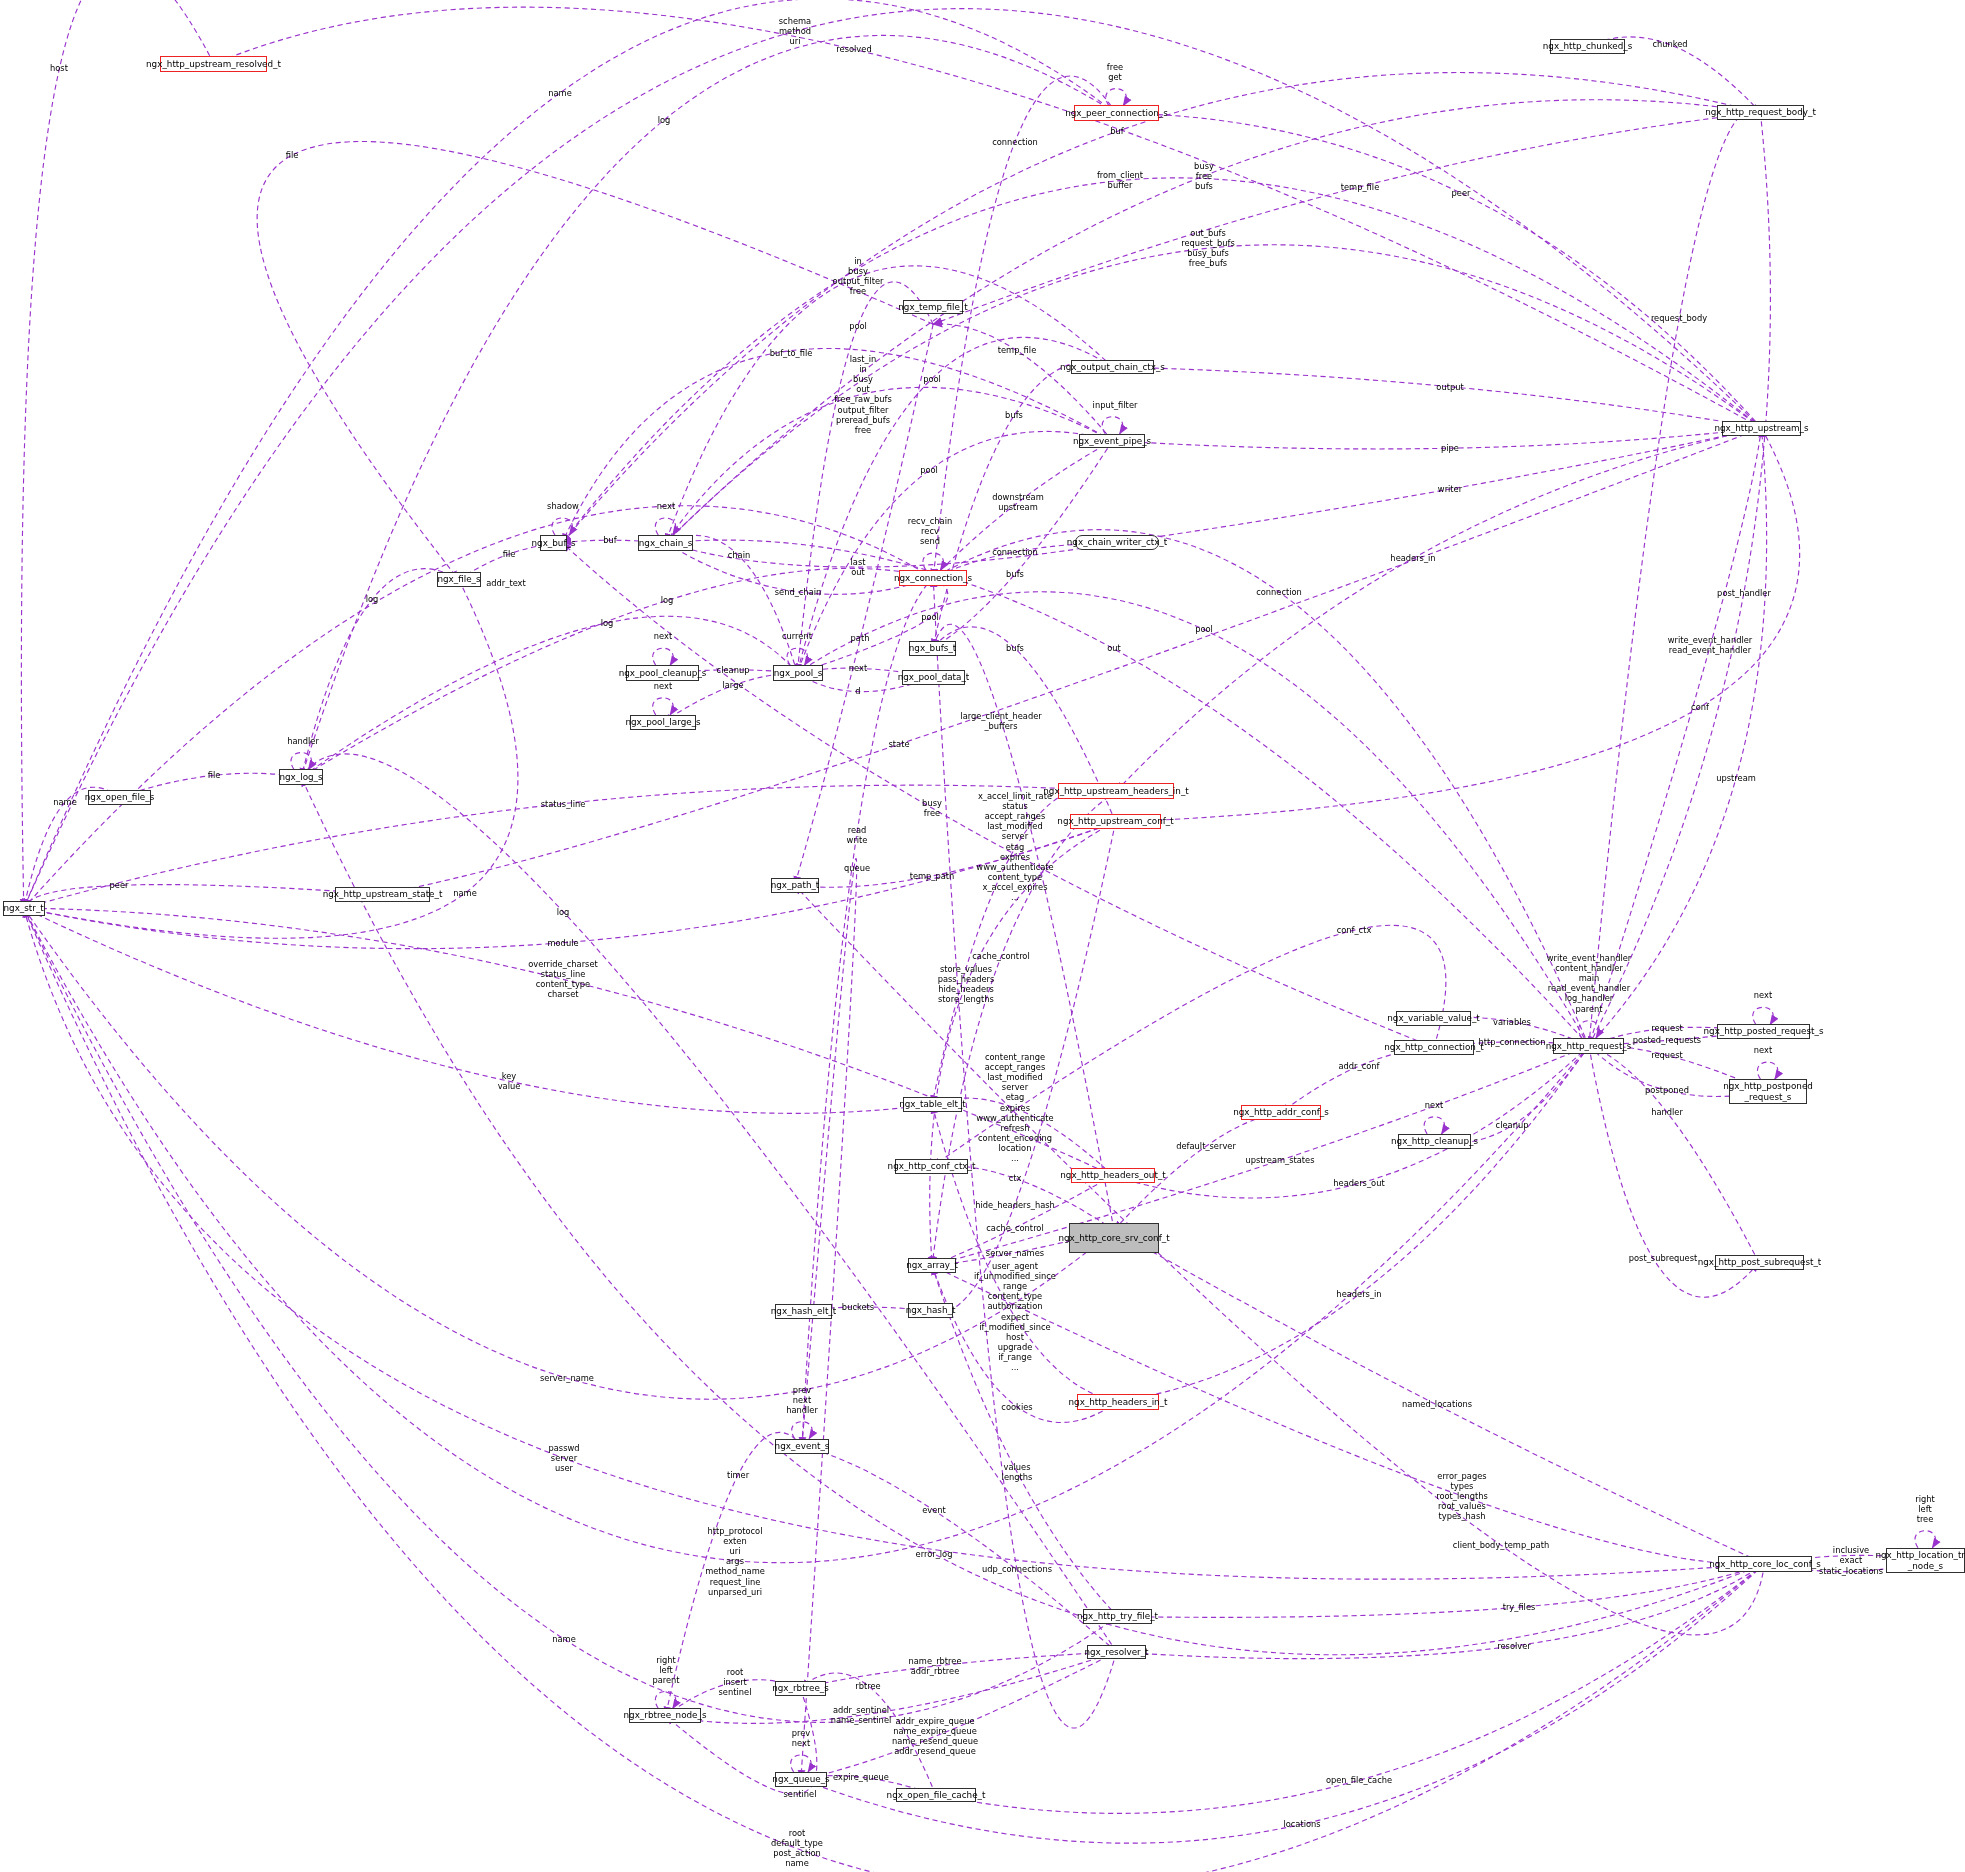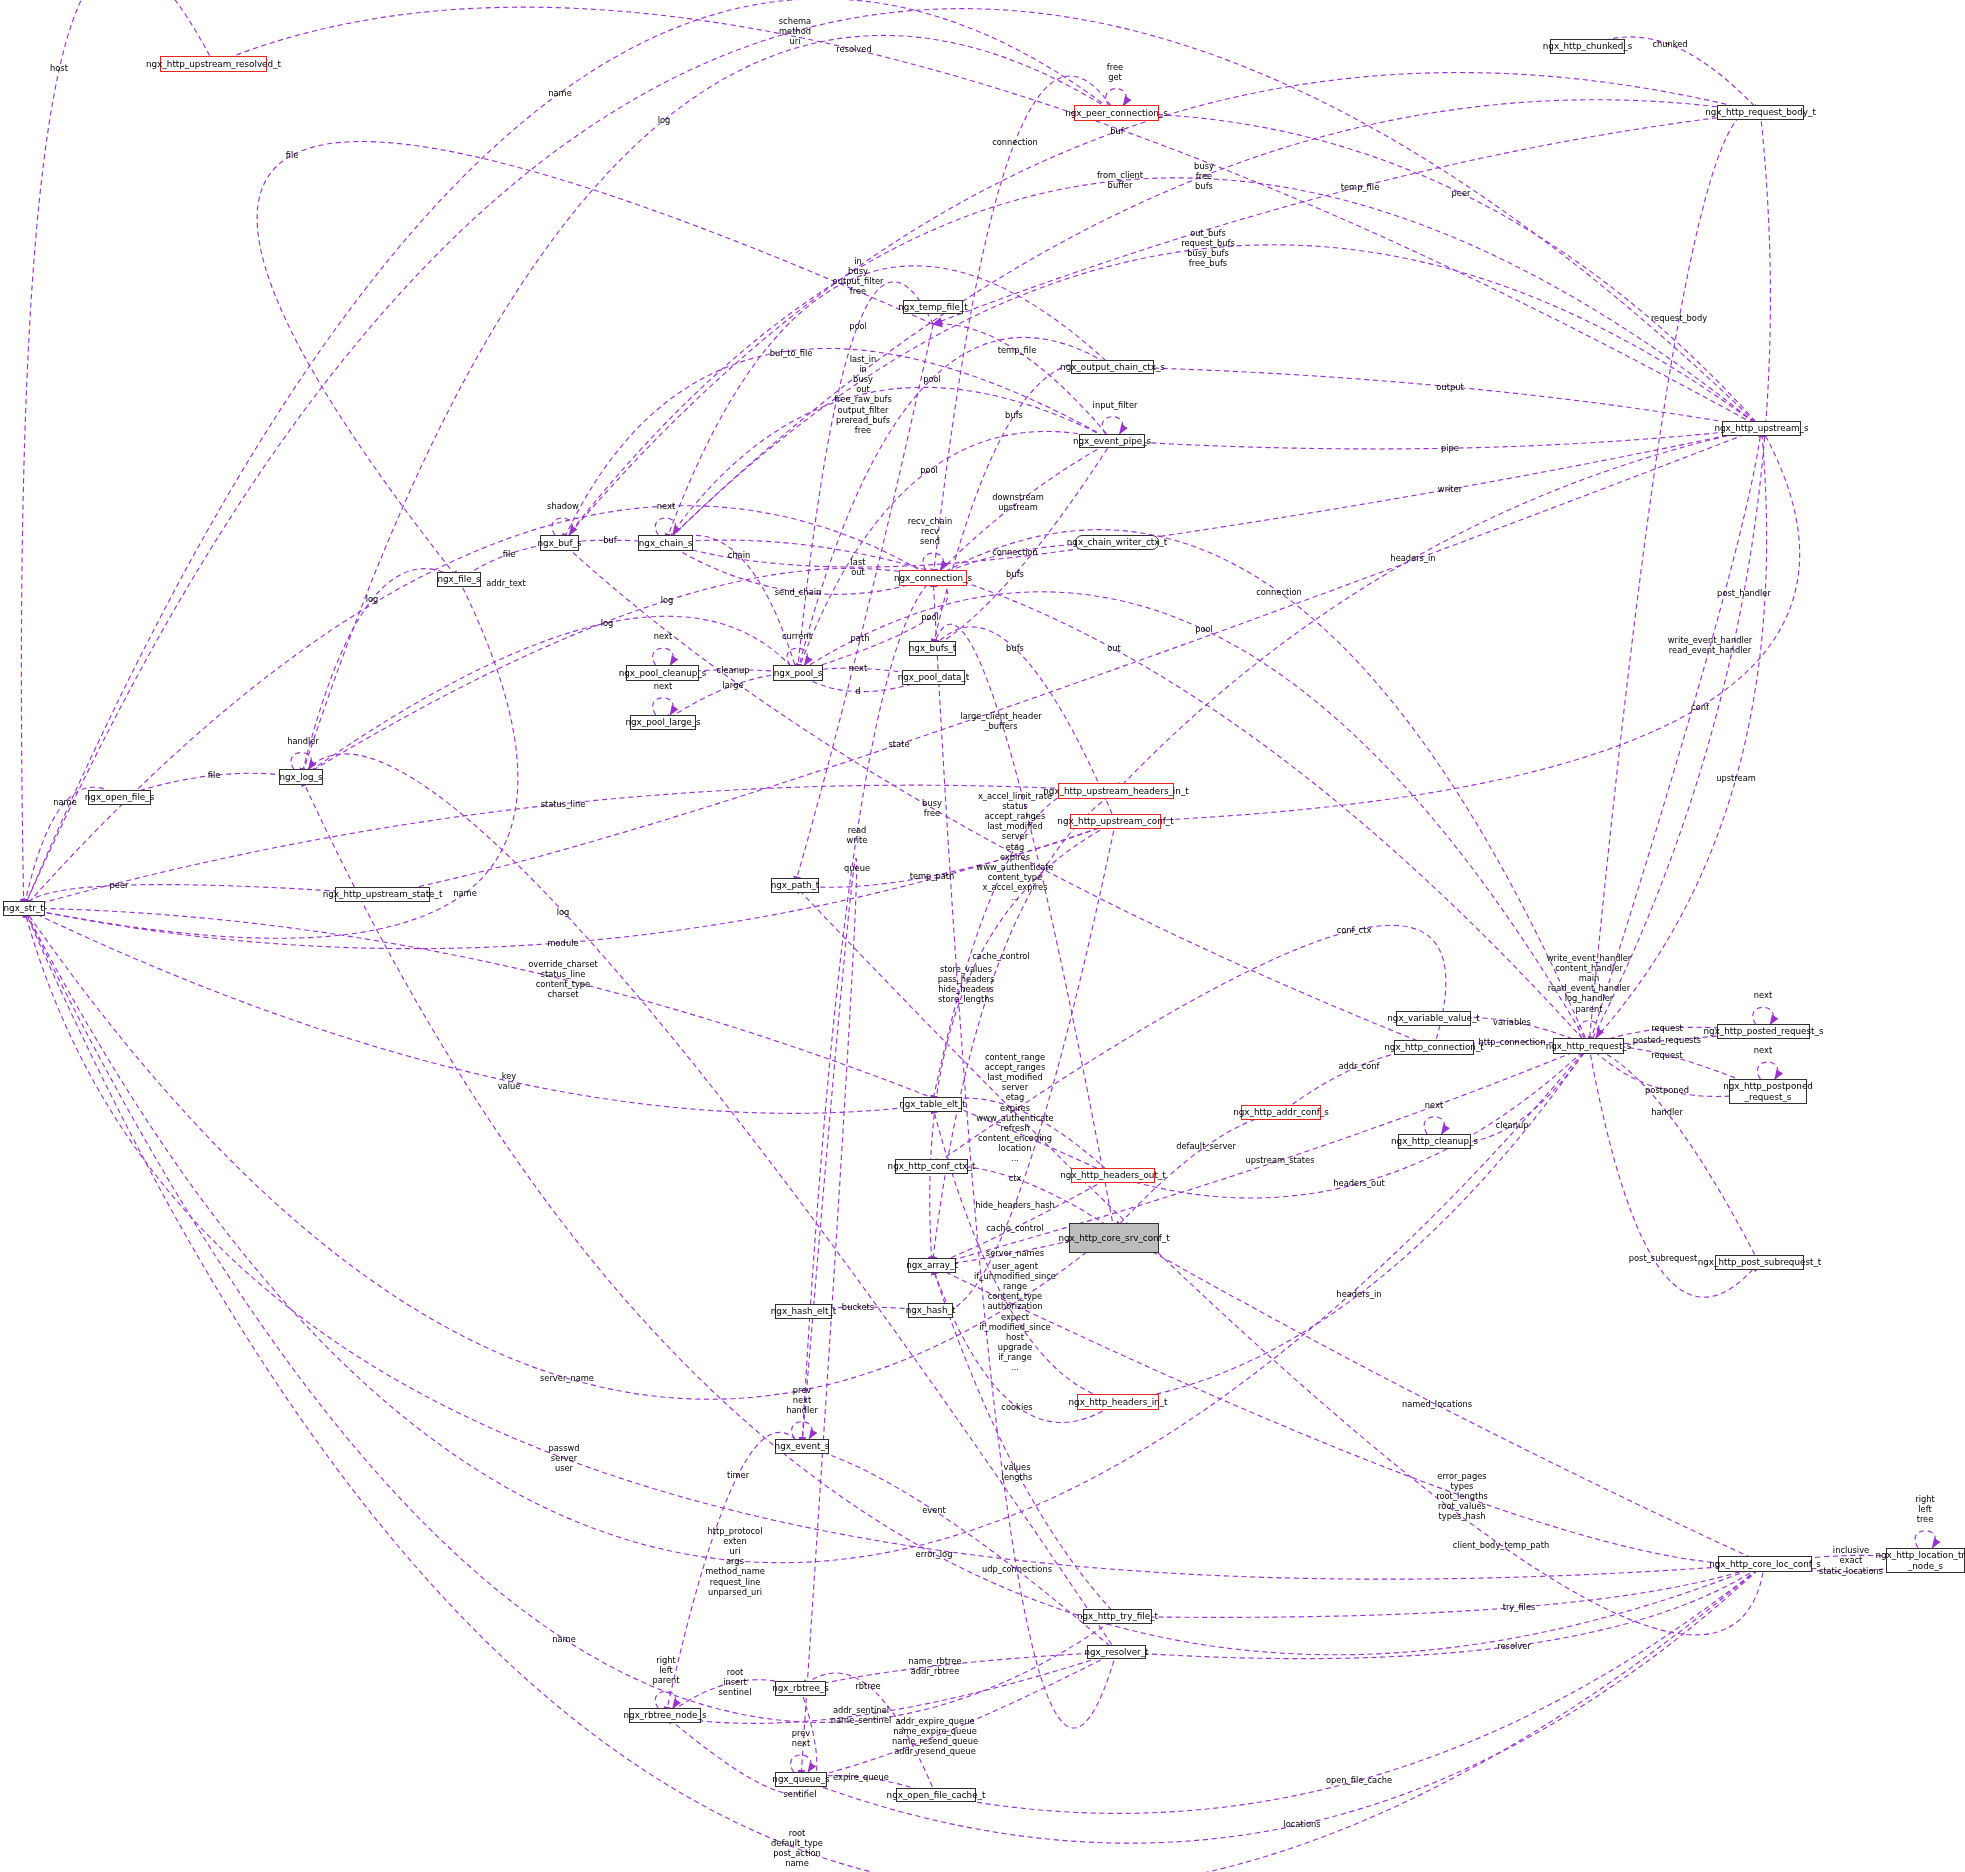--- a/index.html
+++ b/index.html
@@ -173,21 +173,21 @@
       <div class="node red" style="left: 1074px; top: 105px; width: 85px; height: 15.5px;">ngx_peer_connection_s</div>
       <div class="node" style="left: 279px; top: 769px; width: 44px; height: 15.5px;">ngx_log_s</div>
       <div class="node" style="left: 88px; top: 790px; width: 63px; height: 14.5px;">ngx_open_file_s</div>
       <div class="node" style="left: 1550px; top: 39px; width: 75px; height: 14.5px;">ngx_http_chunked_s</div>
       <div class="node" style="left: 1717px; top: 105px; width: 87px; height: 15px;">ngx_http_request_body_t</div>
       <div class="node" style="left: 903px; top: 300px; width: 60px; height: 14px;">ngx_temp_file_t</div>
       <div class="node" style="left: 1071px; top: 360px; width: 83px; height: 14px;">ngx_output_chain_ctx_s</div>
       <div class="node" style="left: 1079px; top: 434px; width: 66px; height: 14px;">ngx_event_pipe_s</div>
       <div class="node" style="left: 1722px; top: 421px; width: 79px; height: 14.5px;">ngx_http_upstream_s</div>
       <div class="node" style="left: 437px; top: 572px; width: 44px; height: 15px;">ngx_file_s</div>
-      <div class="node" style="left: 540px; top: 535px; width: 39px; height: 15.5px; text-align: center;">ngx_buf_s</div>
+      <div class="node" style="left: 540px; top: 535px; width: 27px; height: 15.5px; text-align: center;">ngx_buf_s</div>
       <div class="node" style="left: 638px; top: 535px; width: 55px; height: 15.5px;">ngx_chain_s</div>
       <div class="node red" style="left: 899px; top: 570px; width: 68px; height: 15.5px;">ngx_connection_s</div>
       <div class="node" style="left: 1075px; top: 535px; width: 84px; height: 14.5px; border-radius: 7px;">ngx_chain_writer_ctx_t</div>
       <div class="node" style="left: 909px; top: 641px; width: 47px; height: 14.5px;">ngx_bufs_t</div>
       <div class="node" style="left: 902px; top: 670px; width: 63px; height: 14.5px;">ngx_pool_data_t</div>
       <div class="node" style="left: 773px; top: 665px; width: 50px; height: 15.5px;">ngx_pool_s</div>
       <div class="node" style="left: 626px; top: 665px; width: 73px; height: 15.5px;">ngx_pool_cleanup_s</div>
       <div class="node" style="left: 630px; top: 715px; width: 66px; height: 15px;">ngx_pool_large_s</div>
       <div class="node" style="left: 771px; top: 878px; width: 48px; height: 14.5px;">ngx_path_t</div>
       <div class="node" style="left: 335px; top: 887px; width: 95px; height: 14.5px;">ngx_http_upstream_state_t</div>

